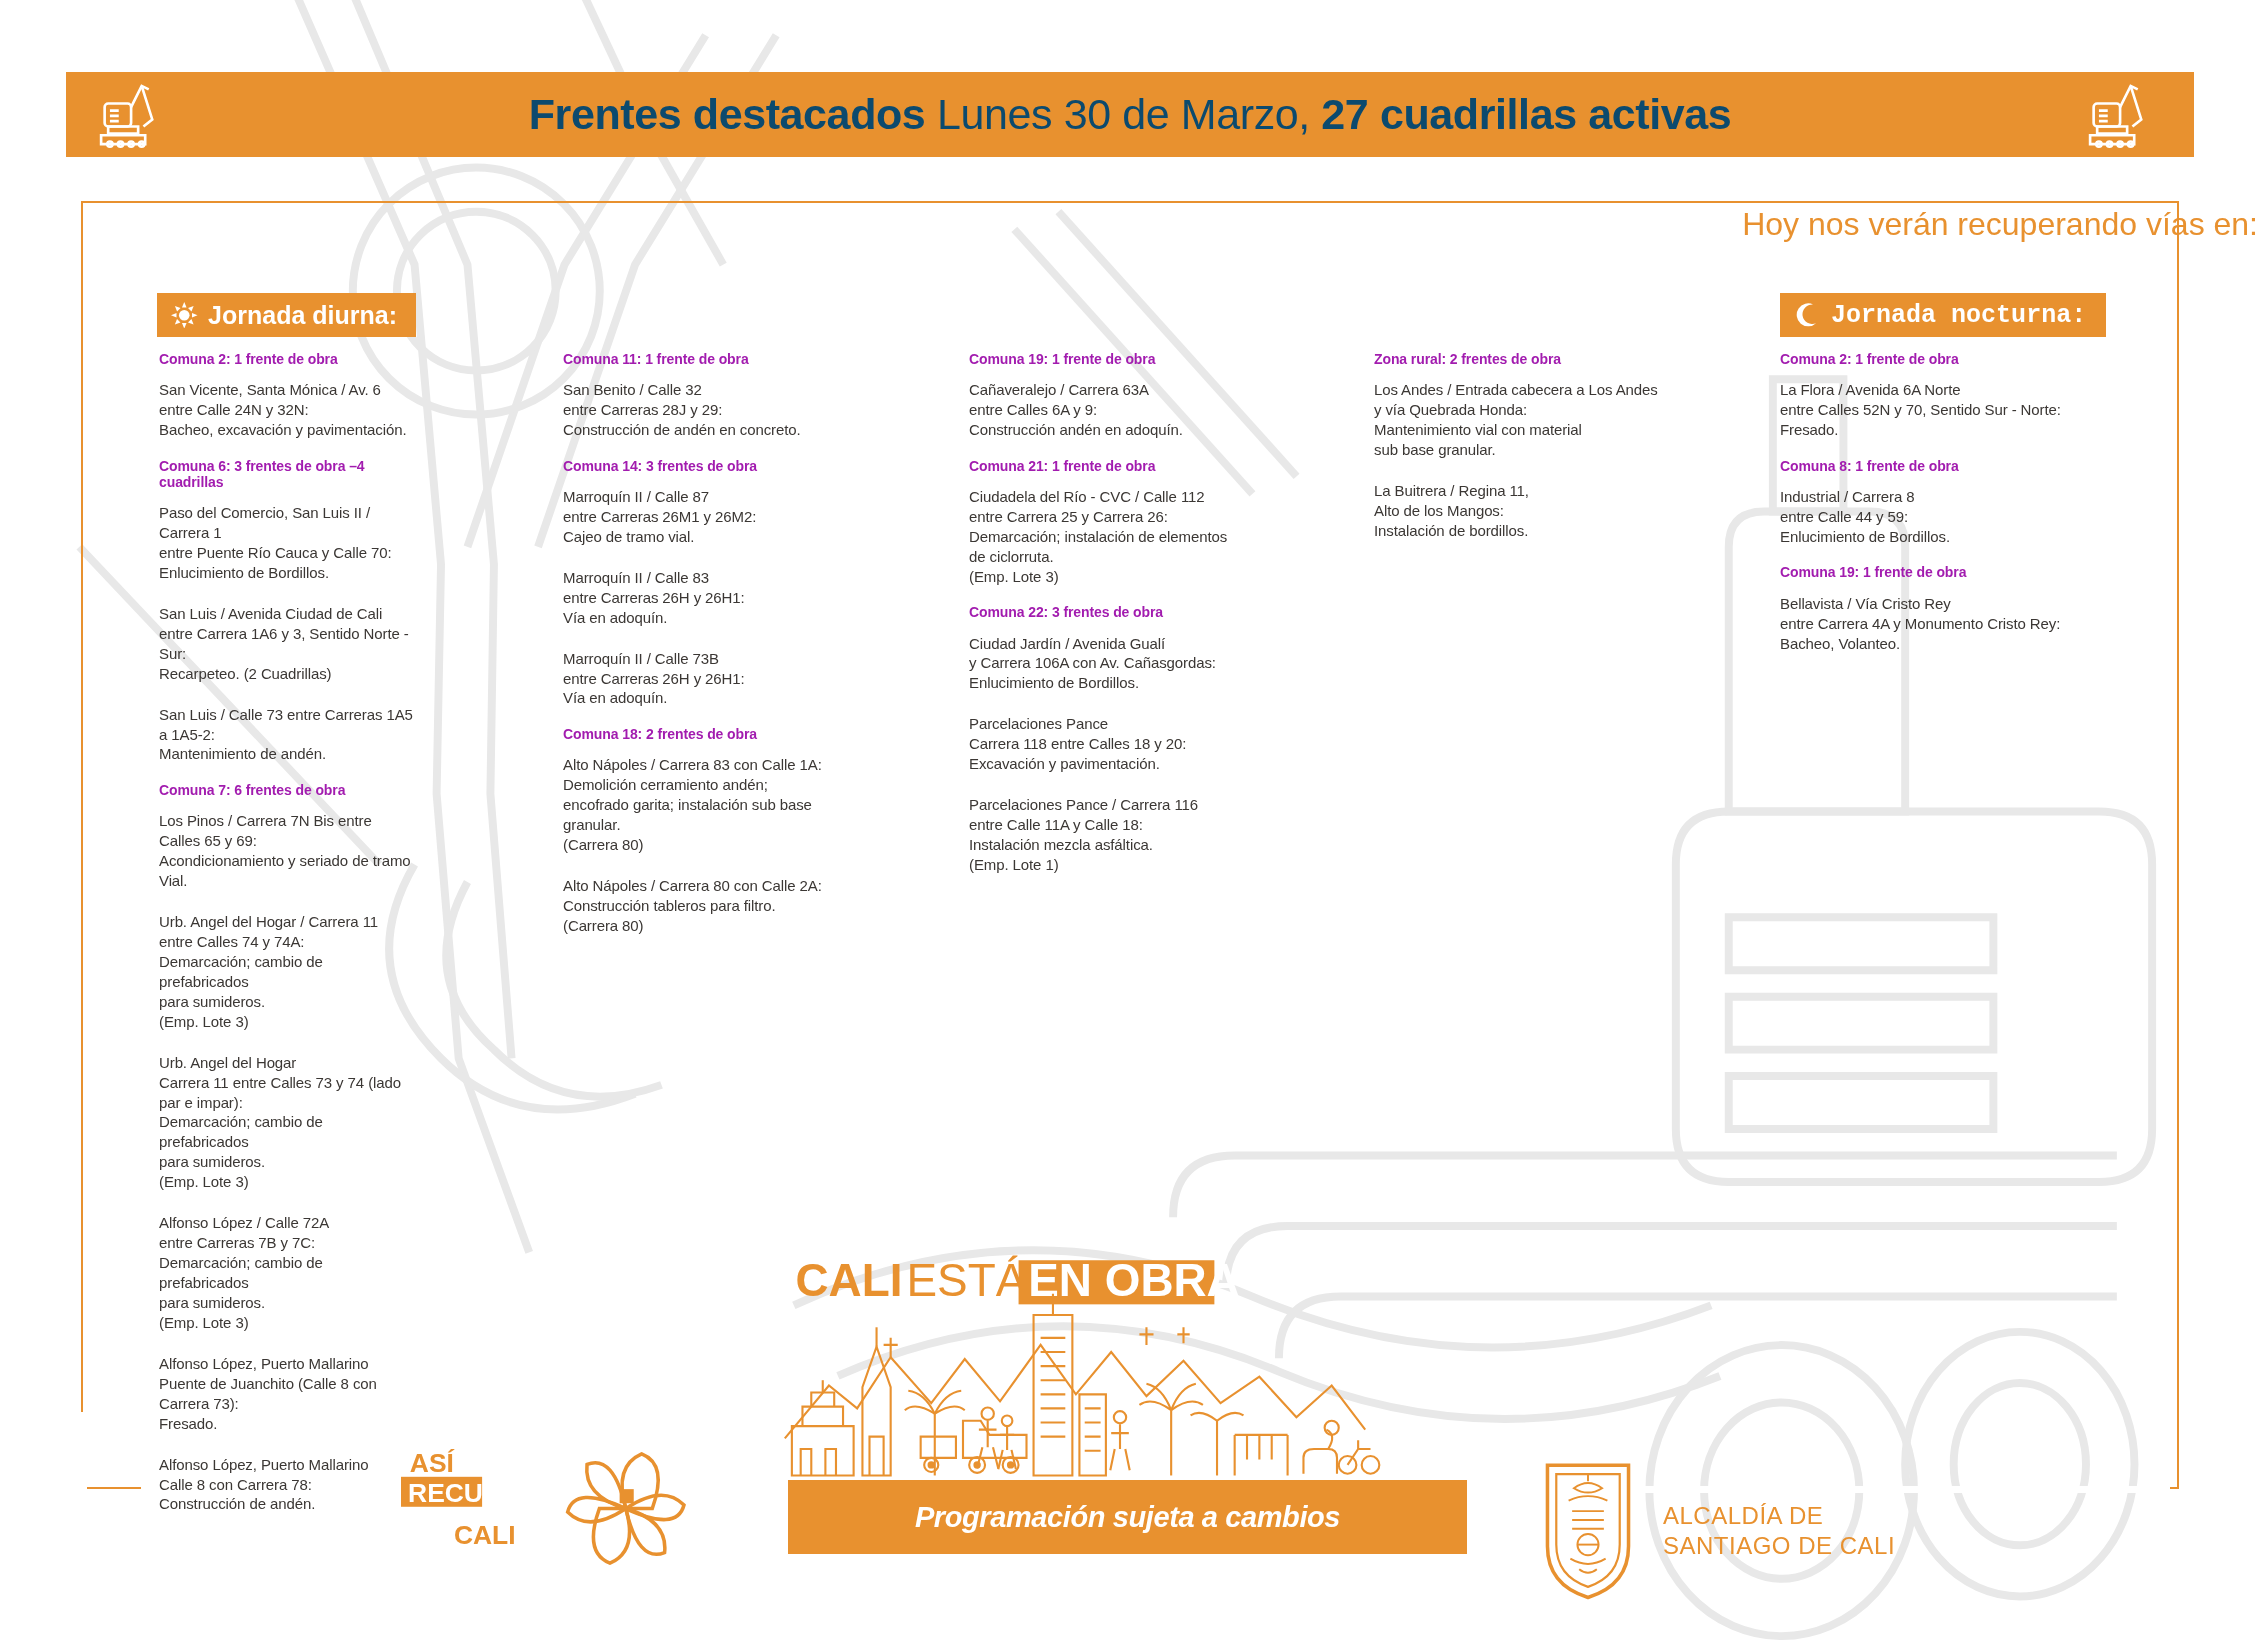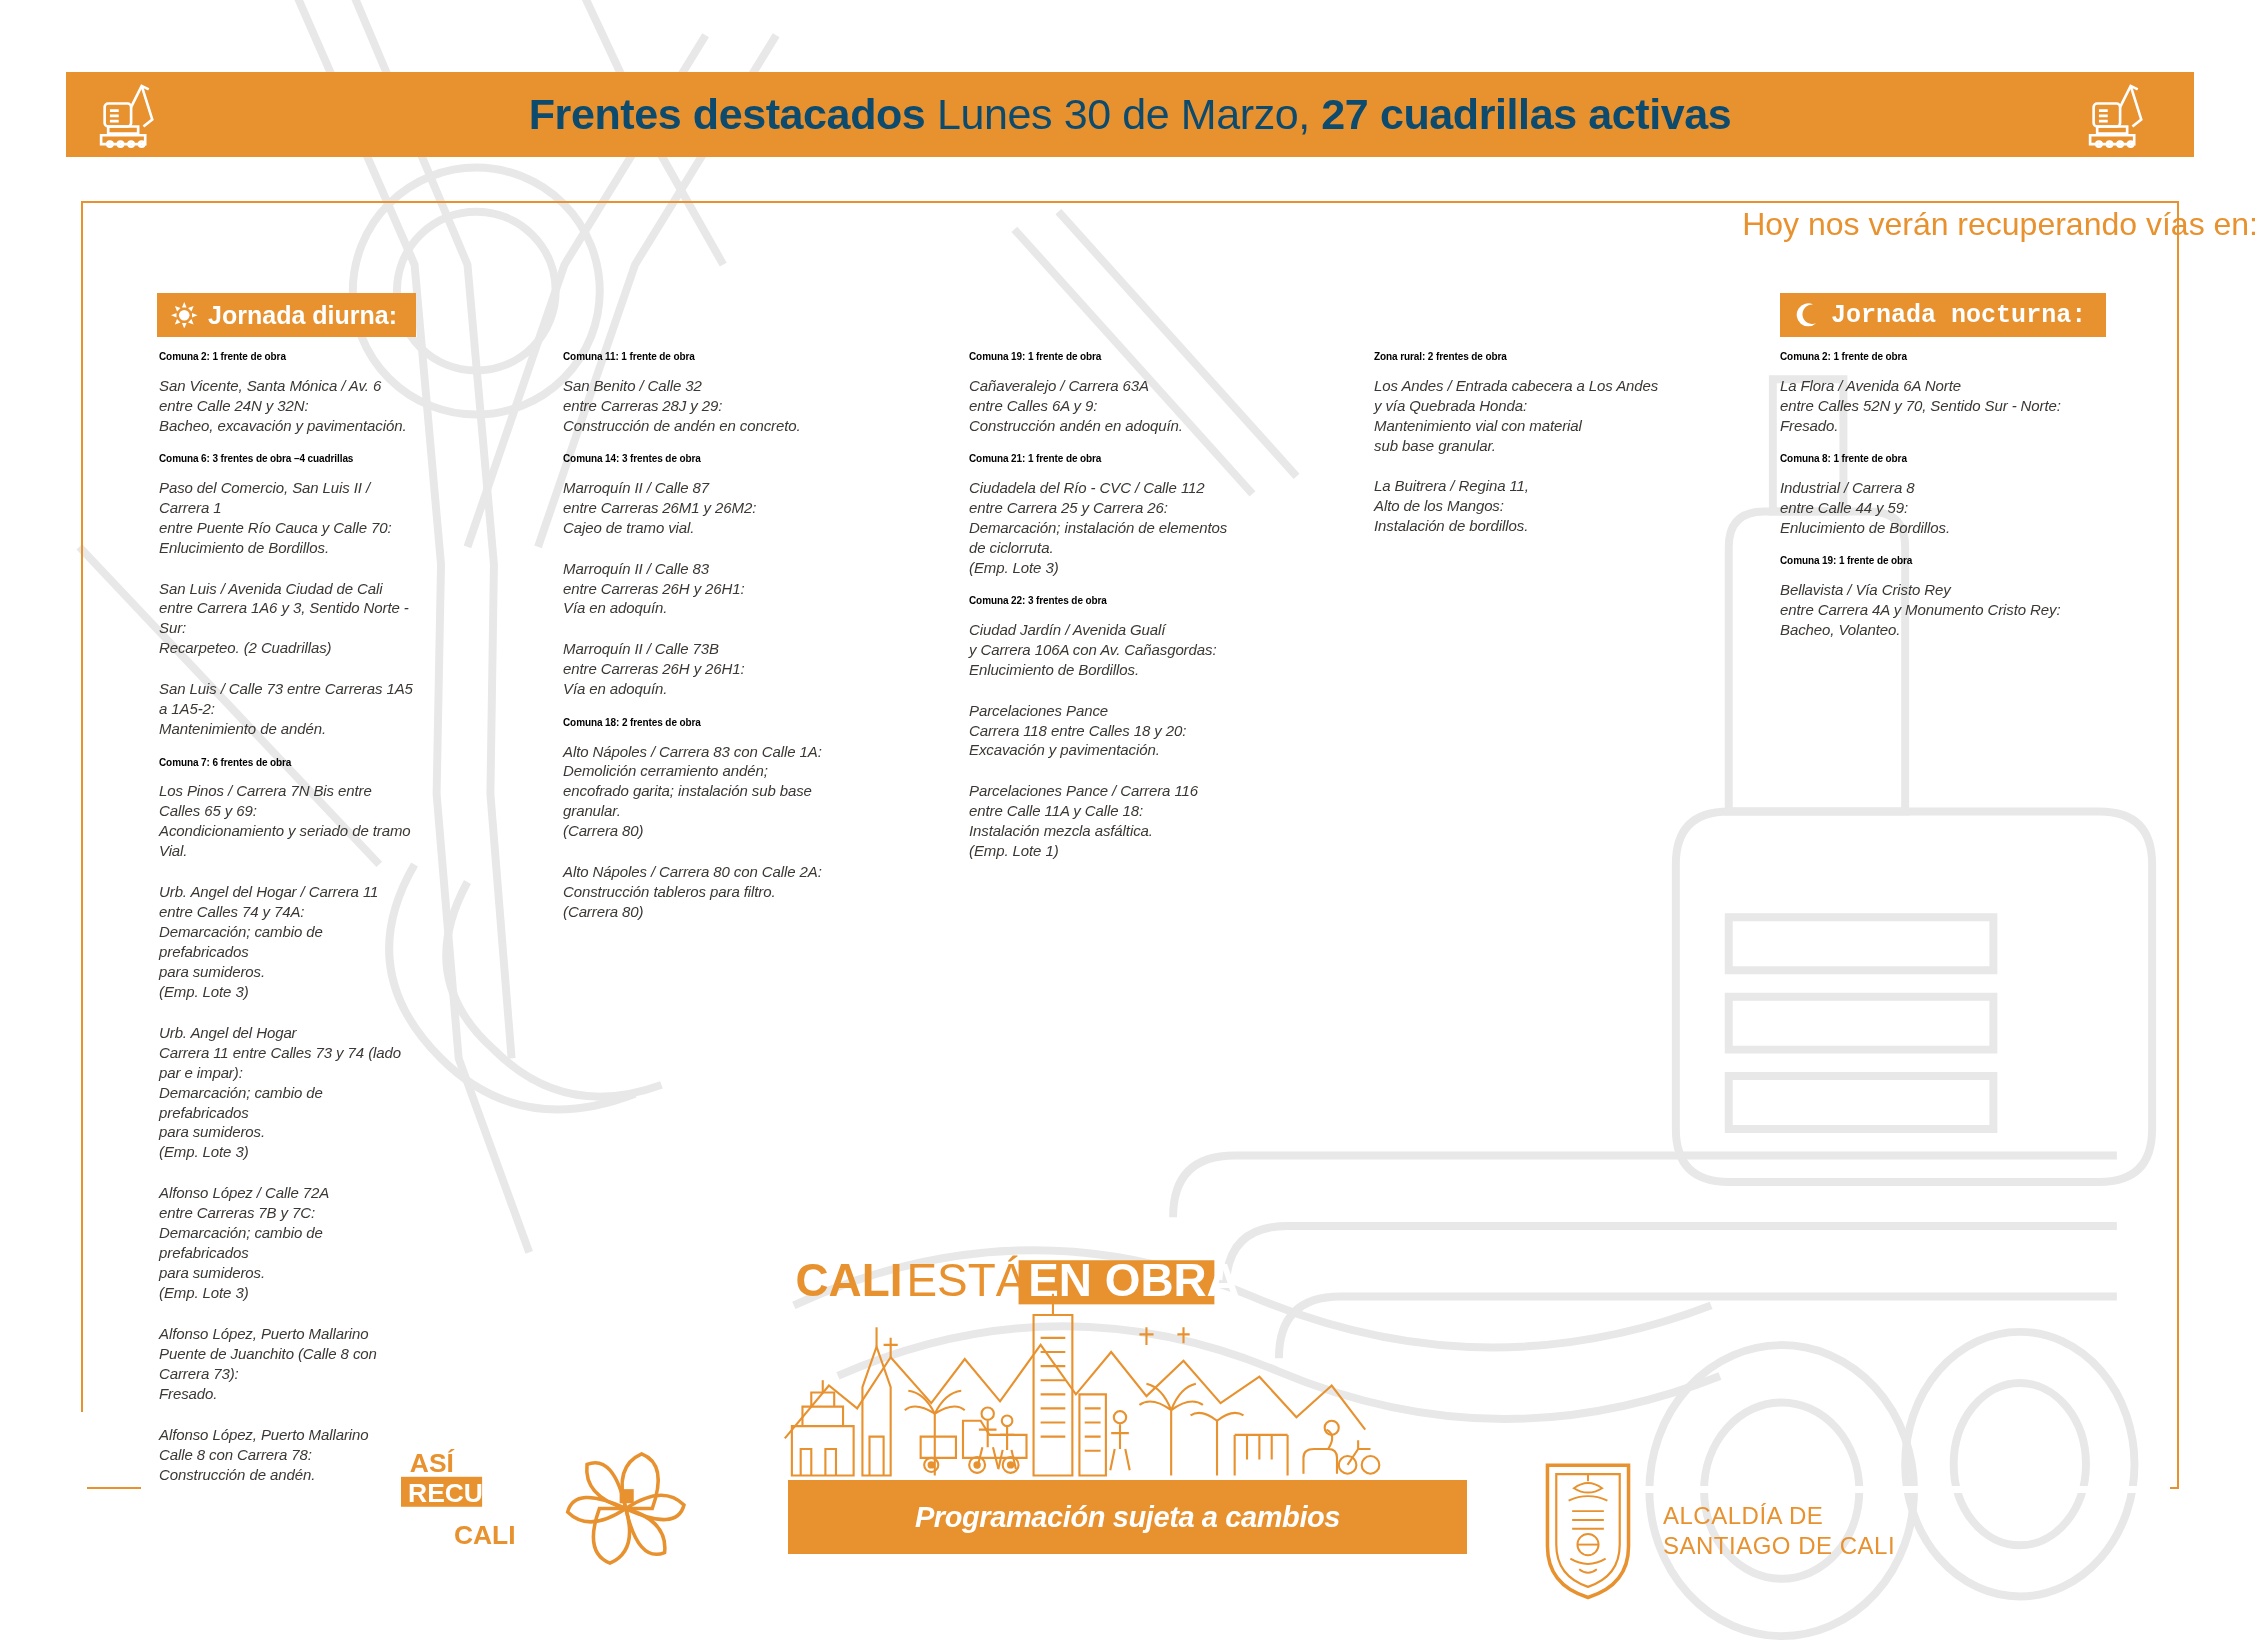--- a/index.html
+++ b/index.html
@@ -118,34 +118,33 @@
     z-index: 6;
     color: #231f20;
   }
   #col-1 { left: 159px;  width: 256px; }
   #col-2 { left: 563px;  width: 265px; }
   #col-3 { left: 969px; width: 282px; }
   #col-4 { left: 1374px; width: 300px; }
   #col-5 { left: 1780px; width: 353px; }
 
   .grp-title {
-    font-size: 10px;
+    font-size: 14px;
     font-weight: bold;
-    color: #000000;
+    color: #a21caf;
     margin-bottom: 13.2px;
     letter-spacing: -0.1px;
     line-height: 1.15;
   }
   .entry {
     font-size: 15px;
     line-height: 1.33;
     color: #3b3734;
     margin-bottom: 21px;
     letter-spacing: -0.1px;
-    font-style: italic;
   }
   .entry:last-child { margin-bottom: 17.6px; }
   .grp { margin-bottom: 5.3px; }
 
   .asi-logo {
     position: absolute;
     left: 401px;
     top: 1445px;
     width: 335px;
     height: 150px;

